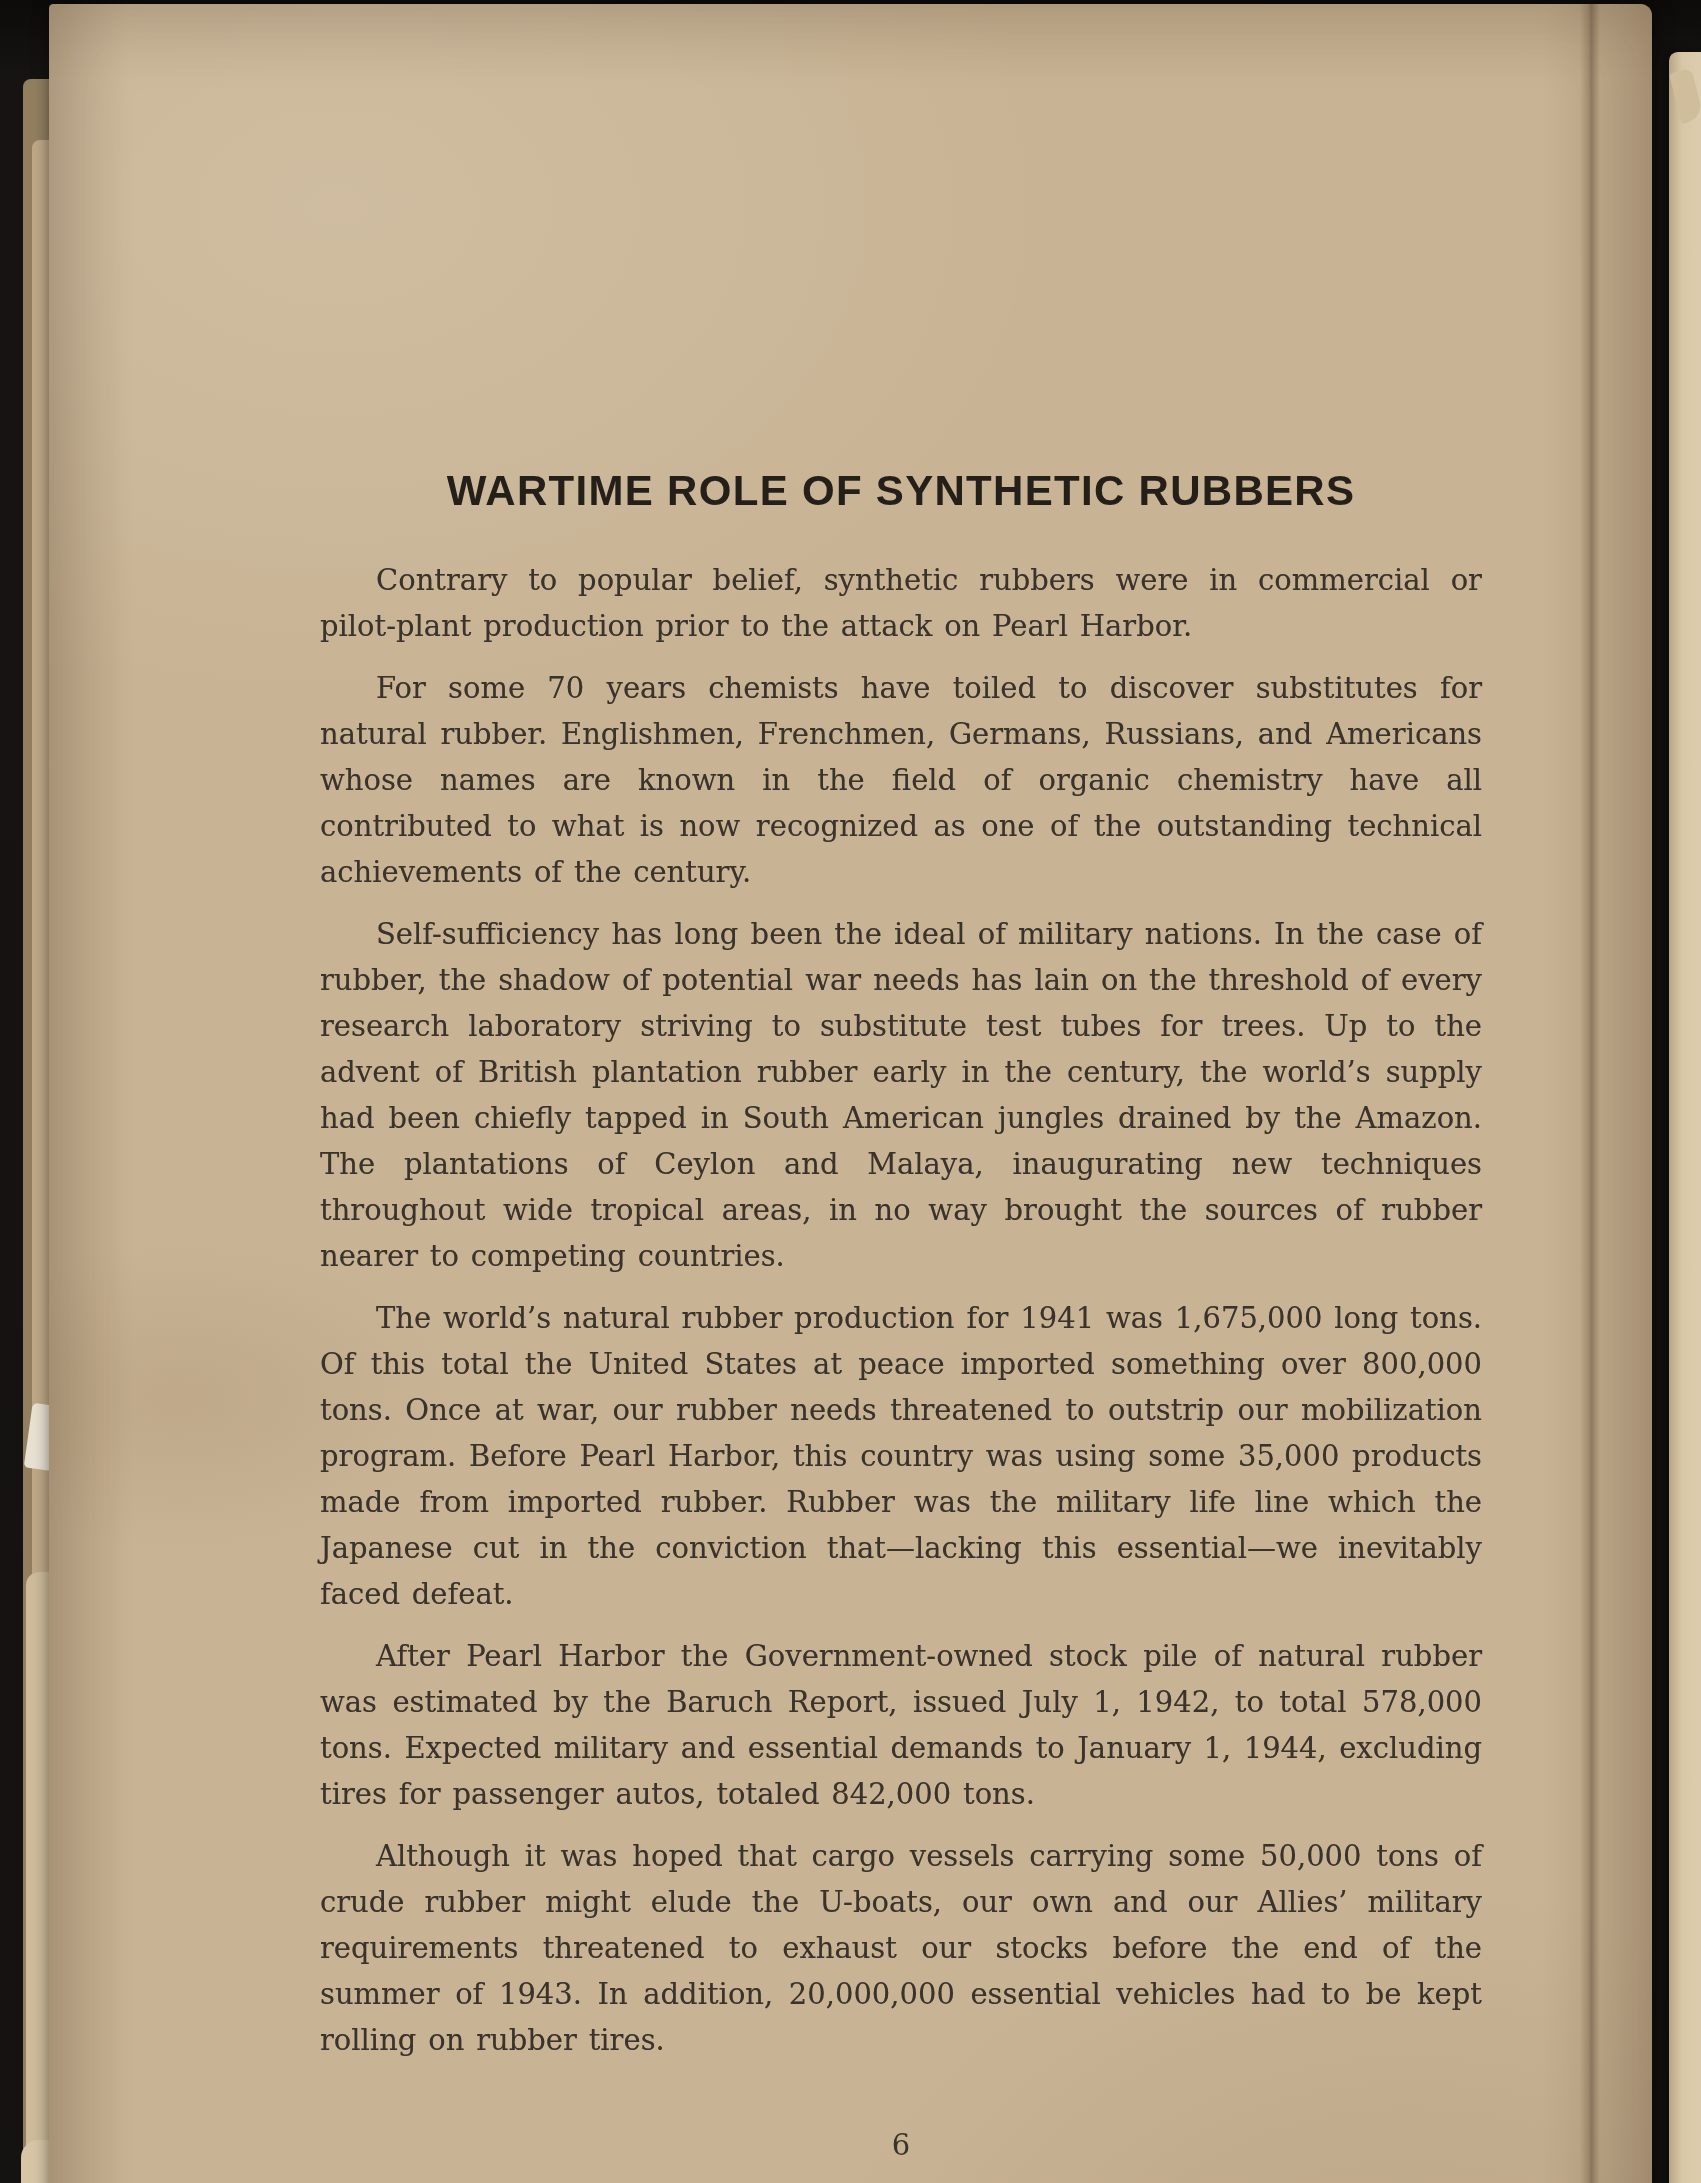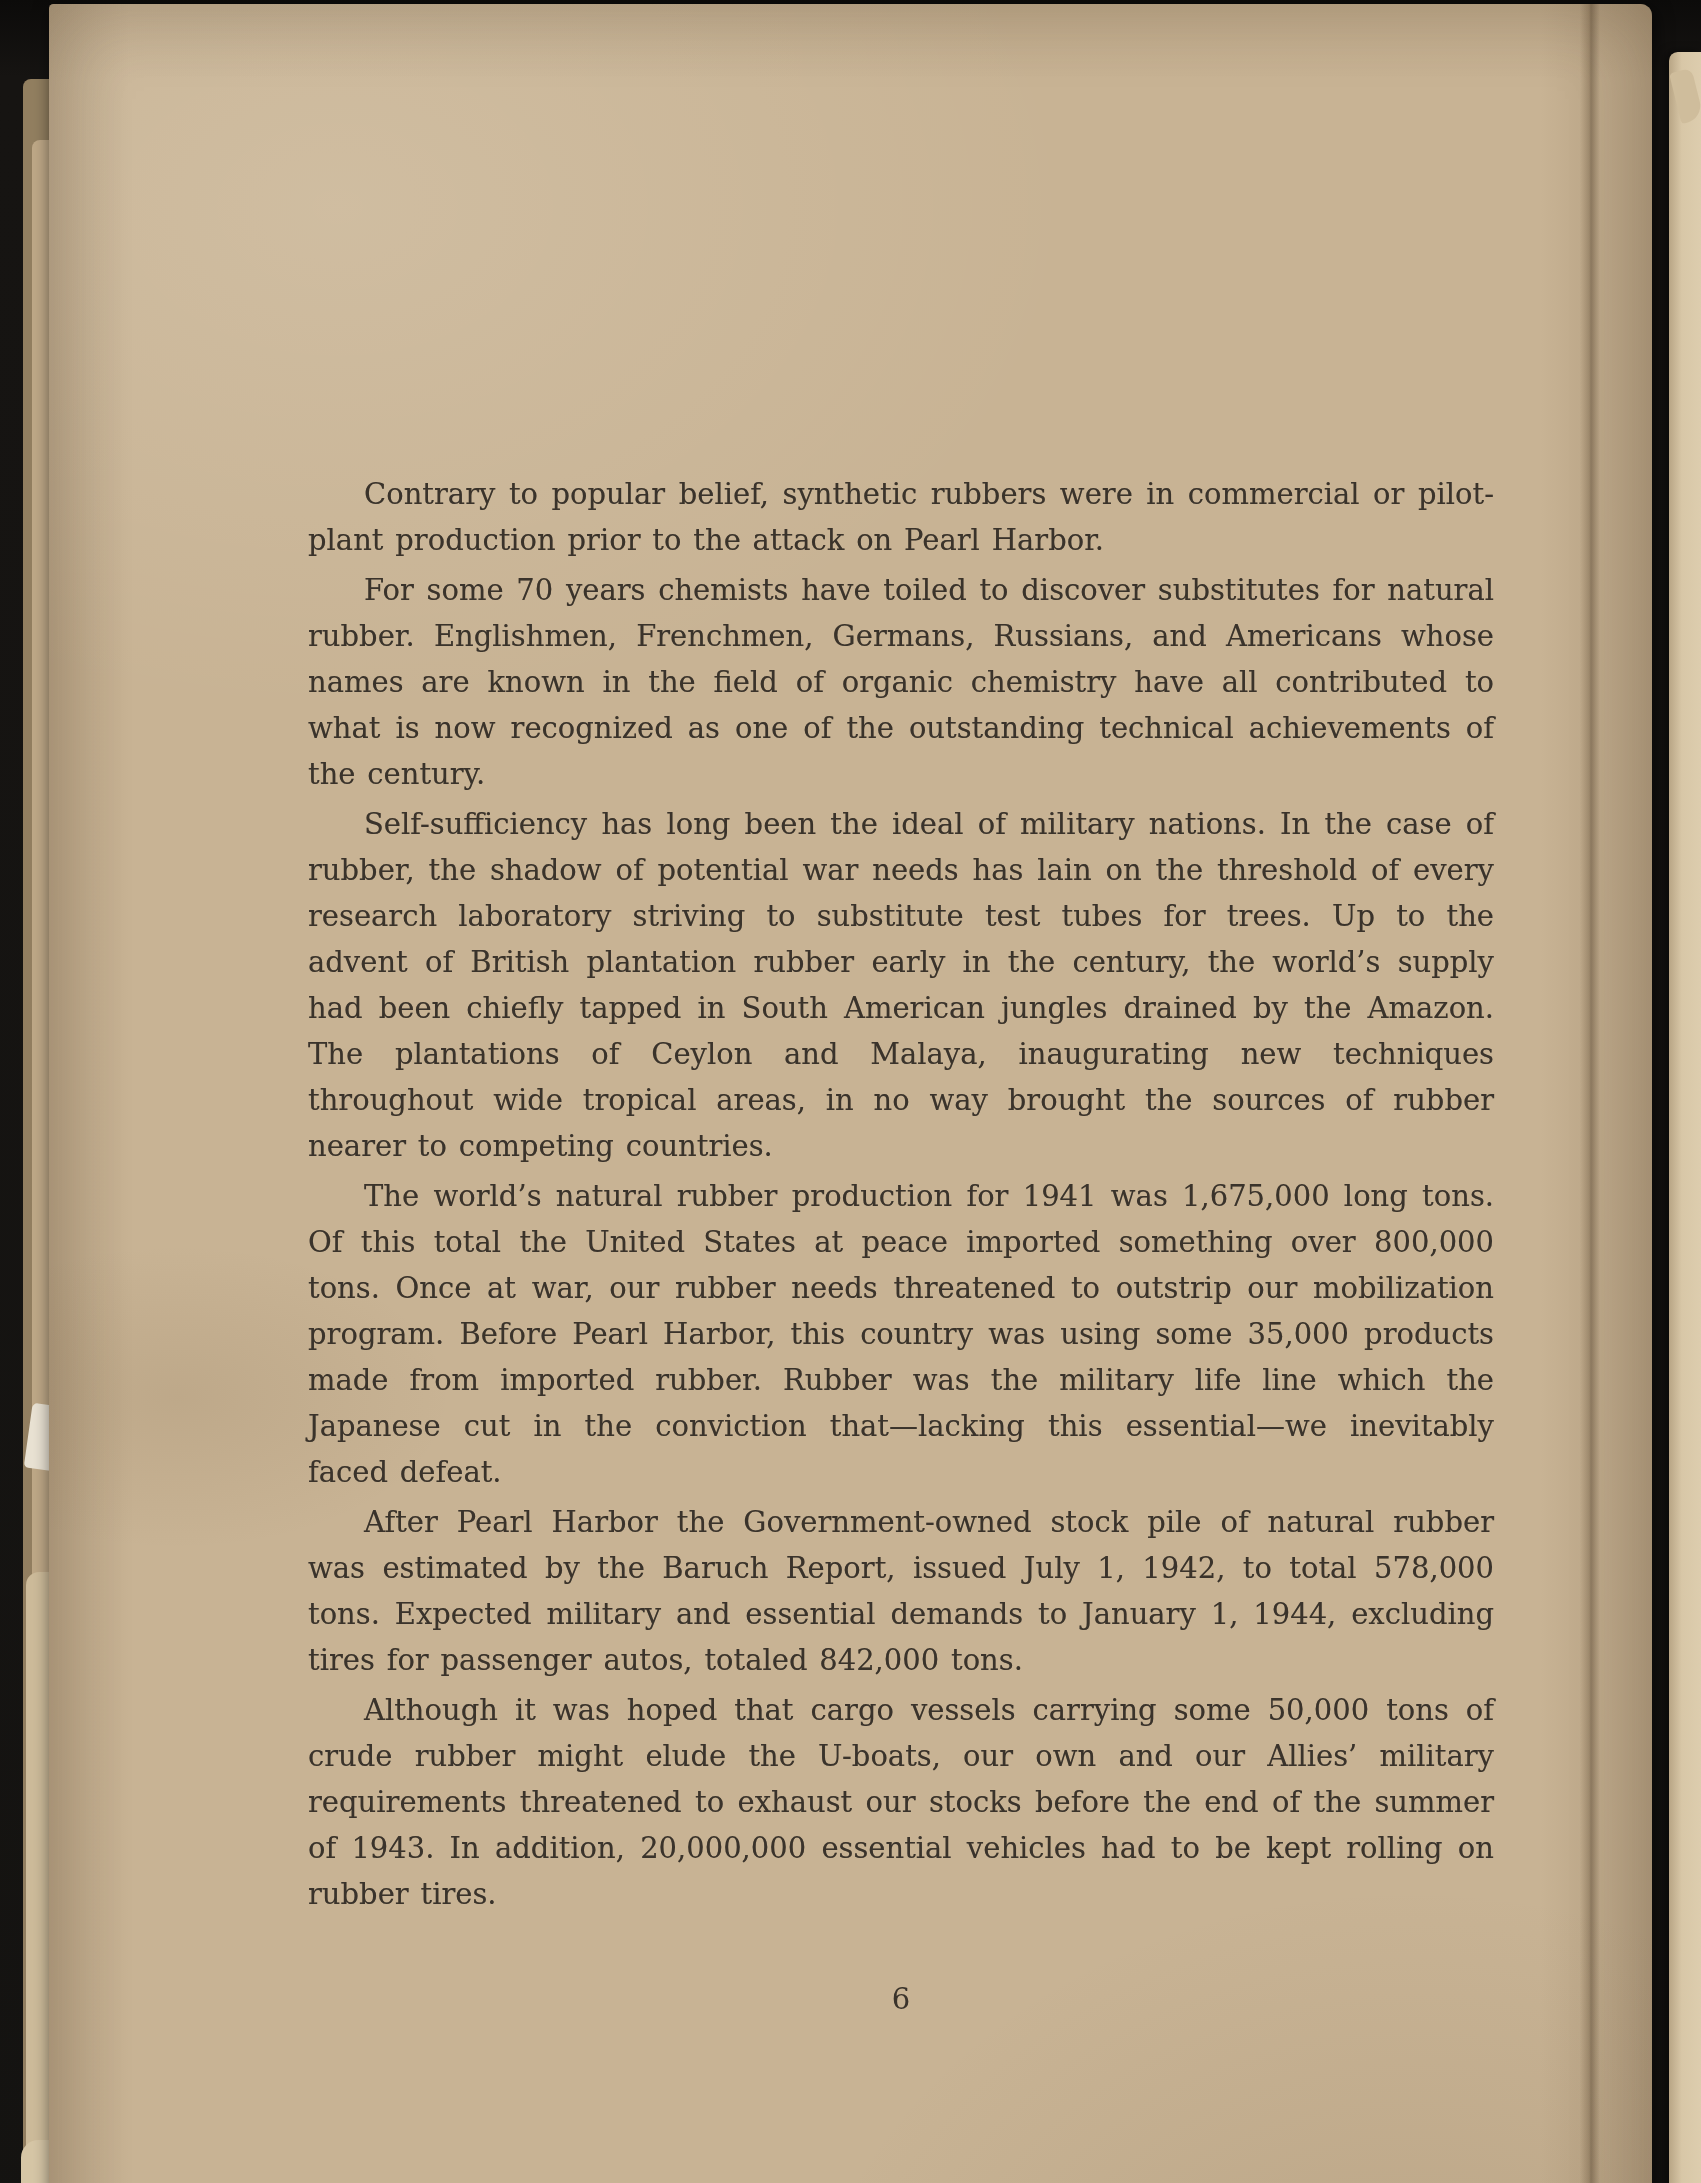--- a/index.html
+++ b/index.html
@@ -117,21 +117,21 @@
     margin: 0 0 42px 0;
   }
 
   p.body-para {
     font-family: "DejaVu Serif", "Liberation Serif", serif;
     font-size: 29px;
     line-height: 46px;
     text-align: justify;
     text-indent: 56px;
     word-spacing: 2.6px;
-    margin: 4px;
+    margin: 16px;
     color: #3a332b;
     text-shadow: 0 0 0.4px rgba(58,51,43,0.35);
   }
 
   .folio {
     font-family: "DejaVu Serif", "Liberation Serif", serif;
     font-size: 29px;
     text-align: center;
     margin-top: 65px;
     color: #3a332b;
@@ -145,20 +145,21 @@
   <div class="edge-strip s1"></div>
   <div class="edge-strip s2"></div>
   <div class="edge-strip s3"></div>
   <div class="edge-strip s4"></div>
   <div class="tear-notch"></div>
 
   <div class="paper">
     <div class="crease"></div>
 
     <div class="content">
+      <h1 class="doc-title">WARTIME ROLE OF SYNTHETIC RUBBERS</h1>
 
       <p class="body-para">Contrary to popular belief, synthetic rubbers were in commercial or pilot-plant production prior to the attack on Pearl Harbor.</p>
       <p class="body-para">For some 70 years chemists have toiled to discover substitutes for natural rubber.  Englishmen, Frenchmen, Germans, Russians, and Americans whose names are known in the field of organic chemistry have all contributed to what is now recognized as one of the outstanding technical achievements of the century.</p>
       <p class="body-para">Self-sufficiency has long been the ideal of military nations.  In the case of rubber, the shadow of potential war needs has lain on the threshold of every research laboratory striving to substitute test tubes for trees.  Up to the advent of British plantation rubber early in the century, the world’s supply had been chiefly tapped in South American jungles drained by the Amazon.  The plantations of Ceylon and Malaya, inaugurating new techniques throughout wide tropical areas, in no way brought the sources of rubber nearer to competing countries.</p>
       <p class="body-para">The world’s natural rubber production for 1941 was 1,675,000 long tons.  Of this total the United States at peace imported something over 800,000 tons.  Once at war, our rubber needs threatened to outstrip our mobilization program.  Before Pearl Harbor, this country was using some 35,000 products made from imported rubber.  Rubber was the military life line which the Japanese cut in the conviction that—lacking this essential—we inevitably faced defeat.</p>
       <p class="body-para">After Pearl Harbor the Government-owned stock pile of natural rubber was estimated by the Baruch Report, issued July 1, 1942, to total 578,000 tons.  Expected military and essential demands to January 1, 1944, excluding tires for passenger autos, totaled 842,000 tons.</p>
       <p class="body-para">Although it was hoped that cargo vessels carrying some 50,000 tons of crude rubber might elude the U-boats, our own and our Allies’ military requirements threatened to exhaust our stocks before the end of the summer of 1943.  In addition, 20,000,000 essential vehicles had to be kept rolling on rubber tires.</p>
 
       <div class="folio">6</div>
     </div>

